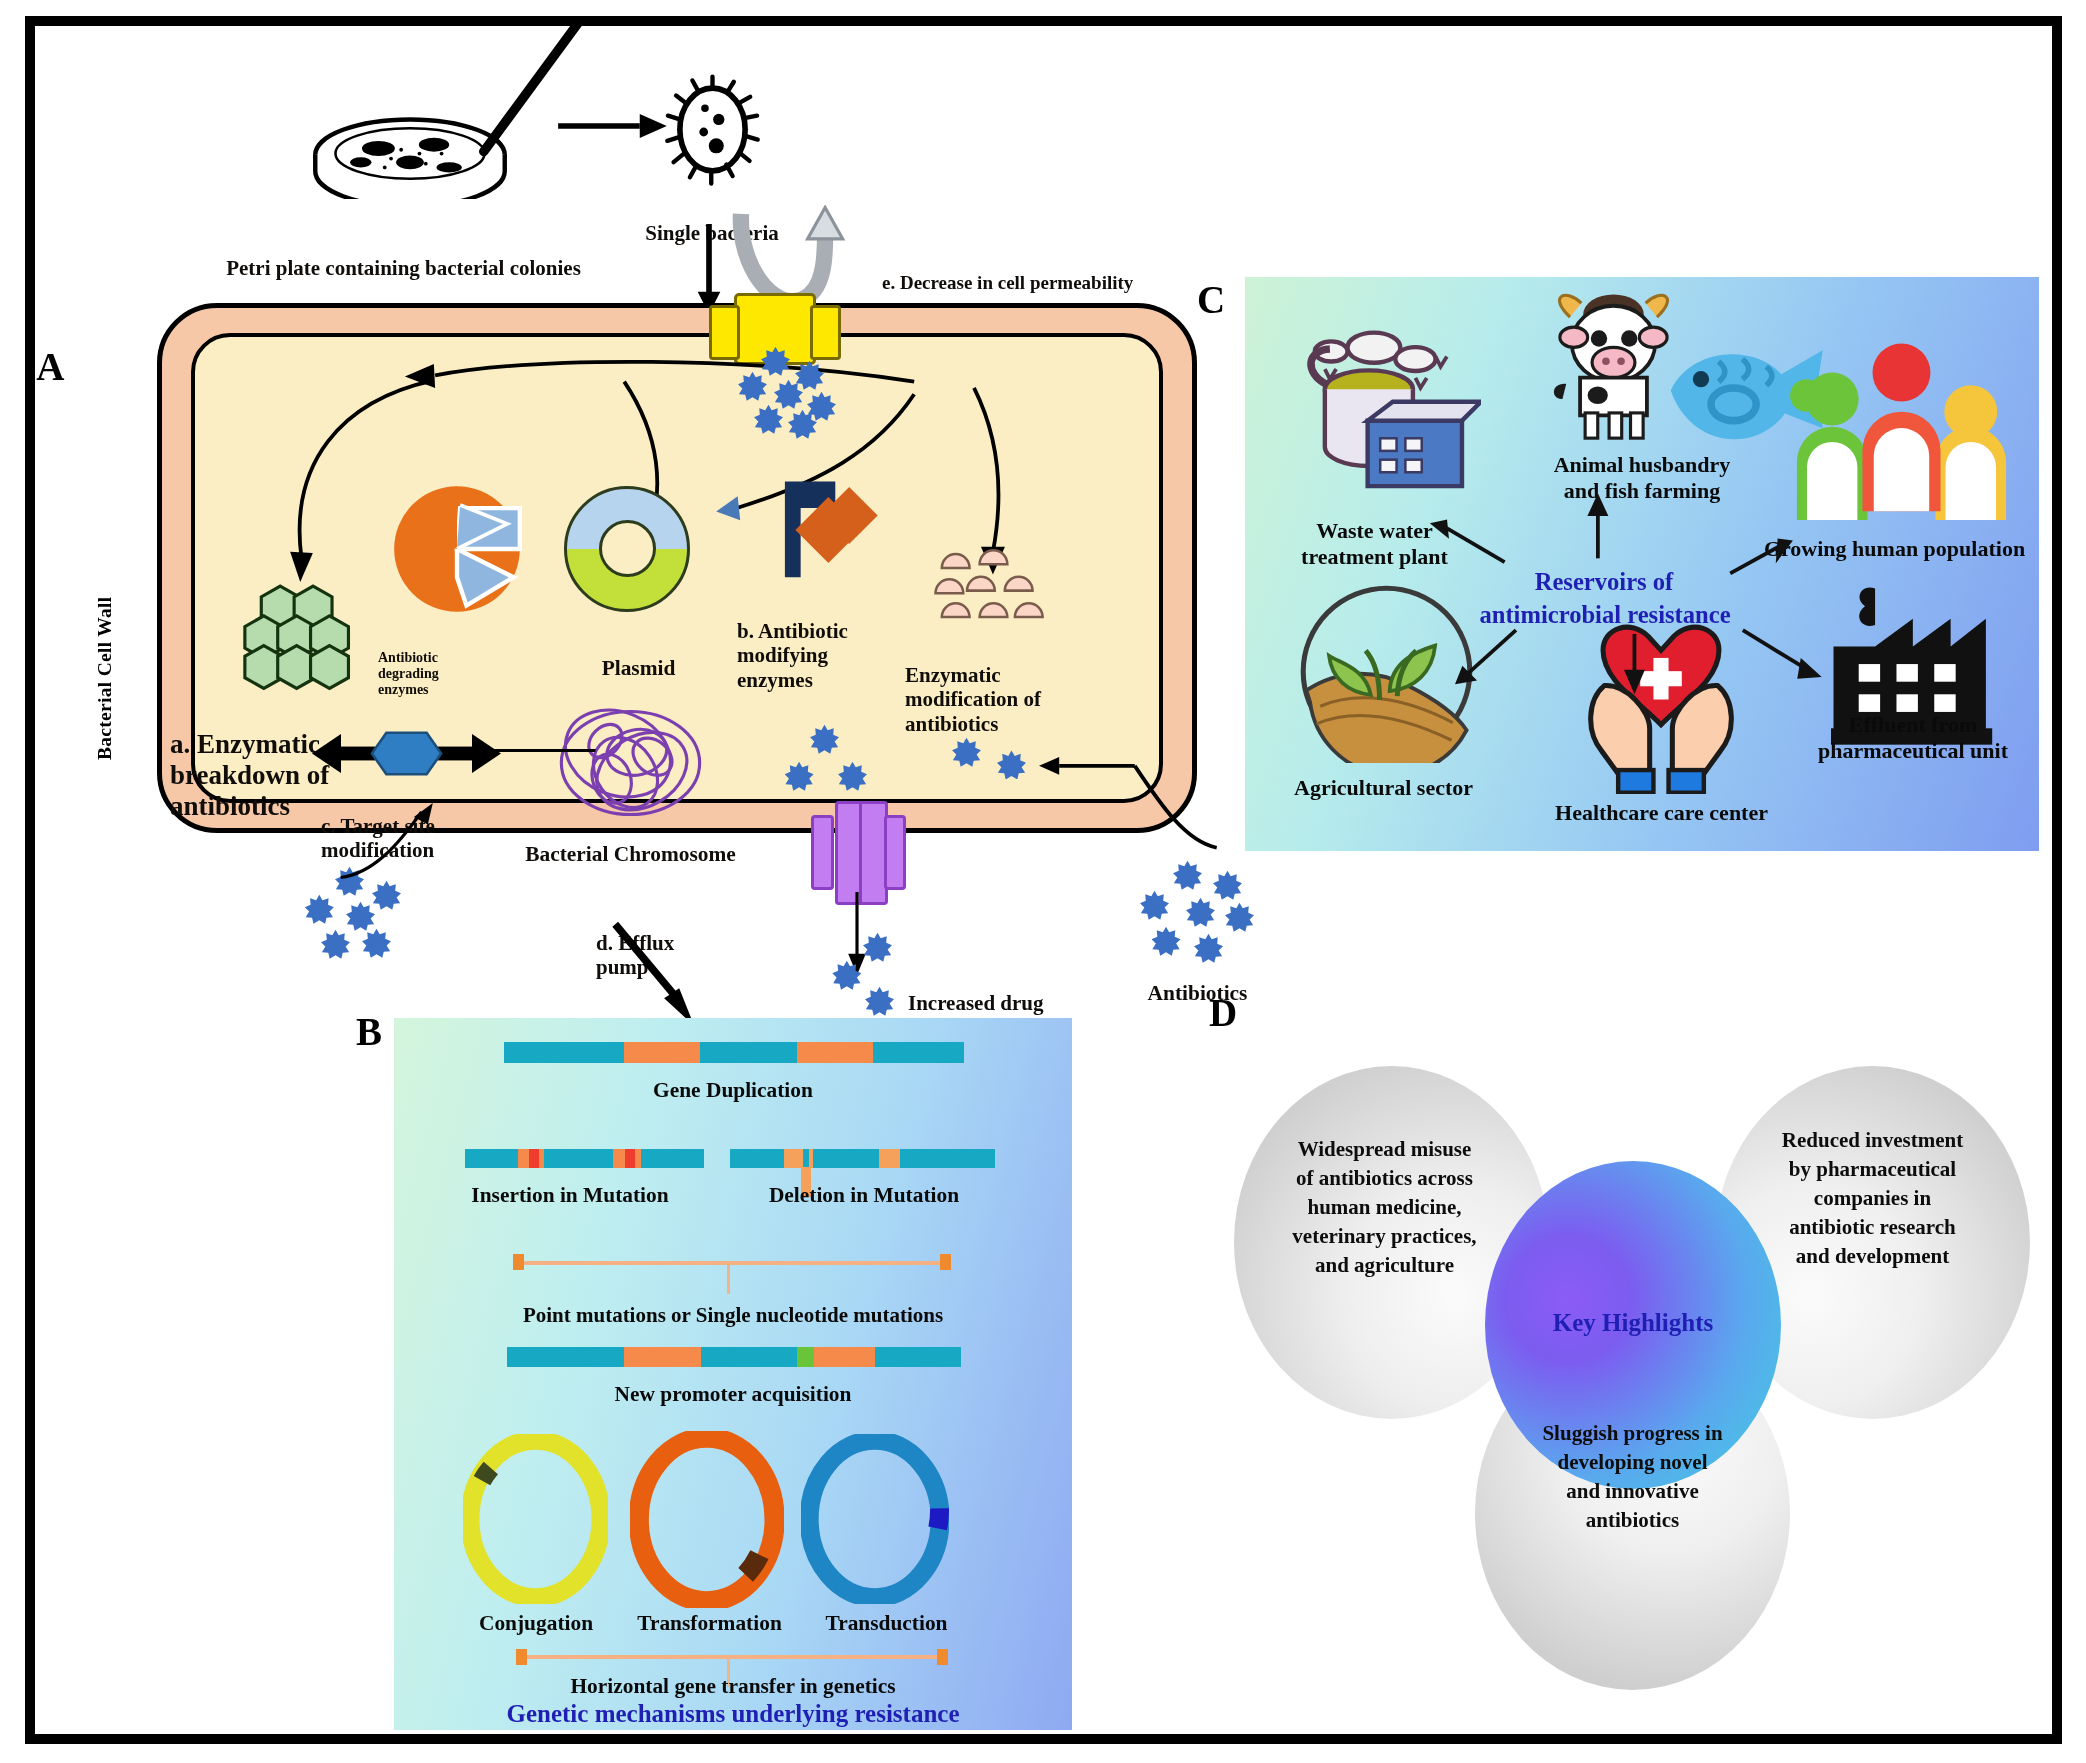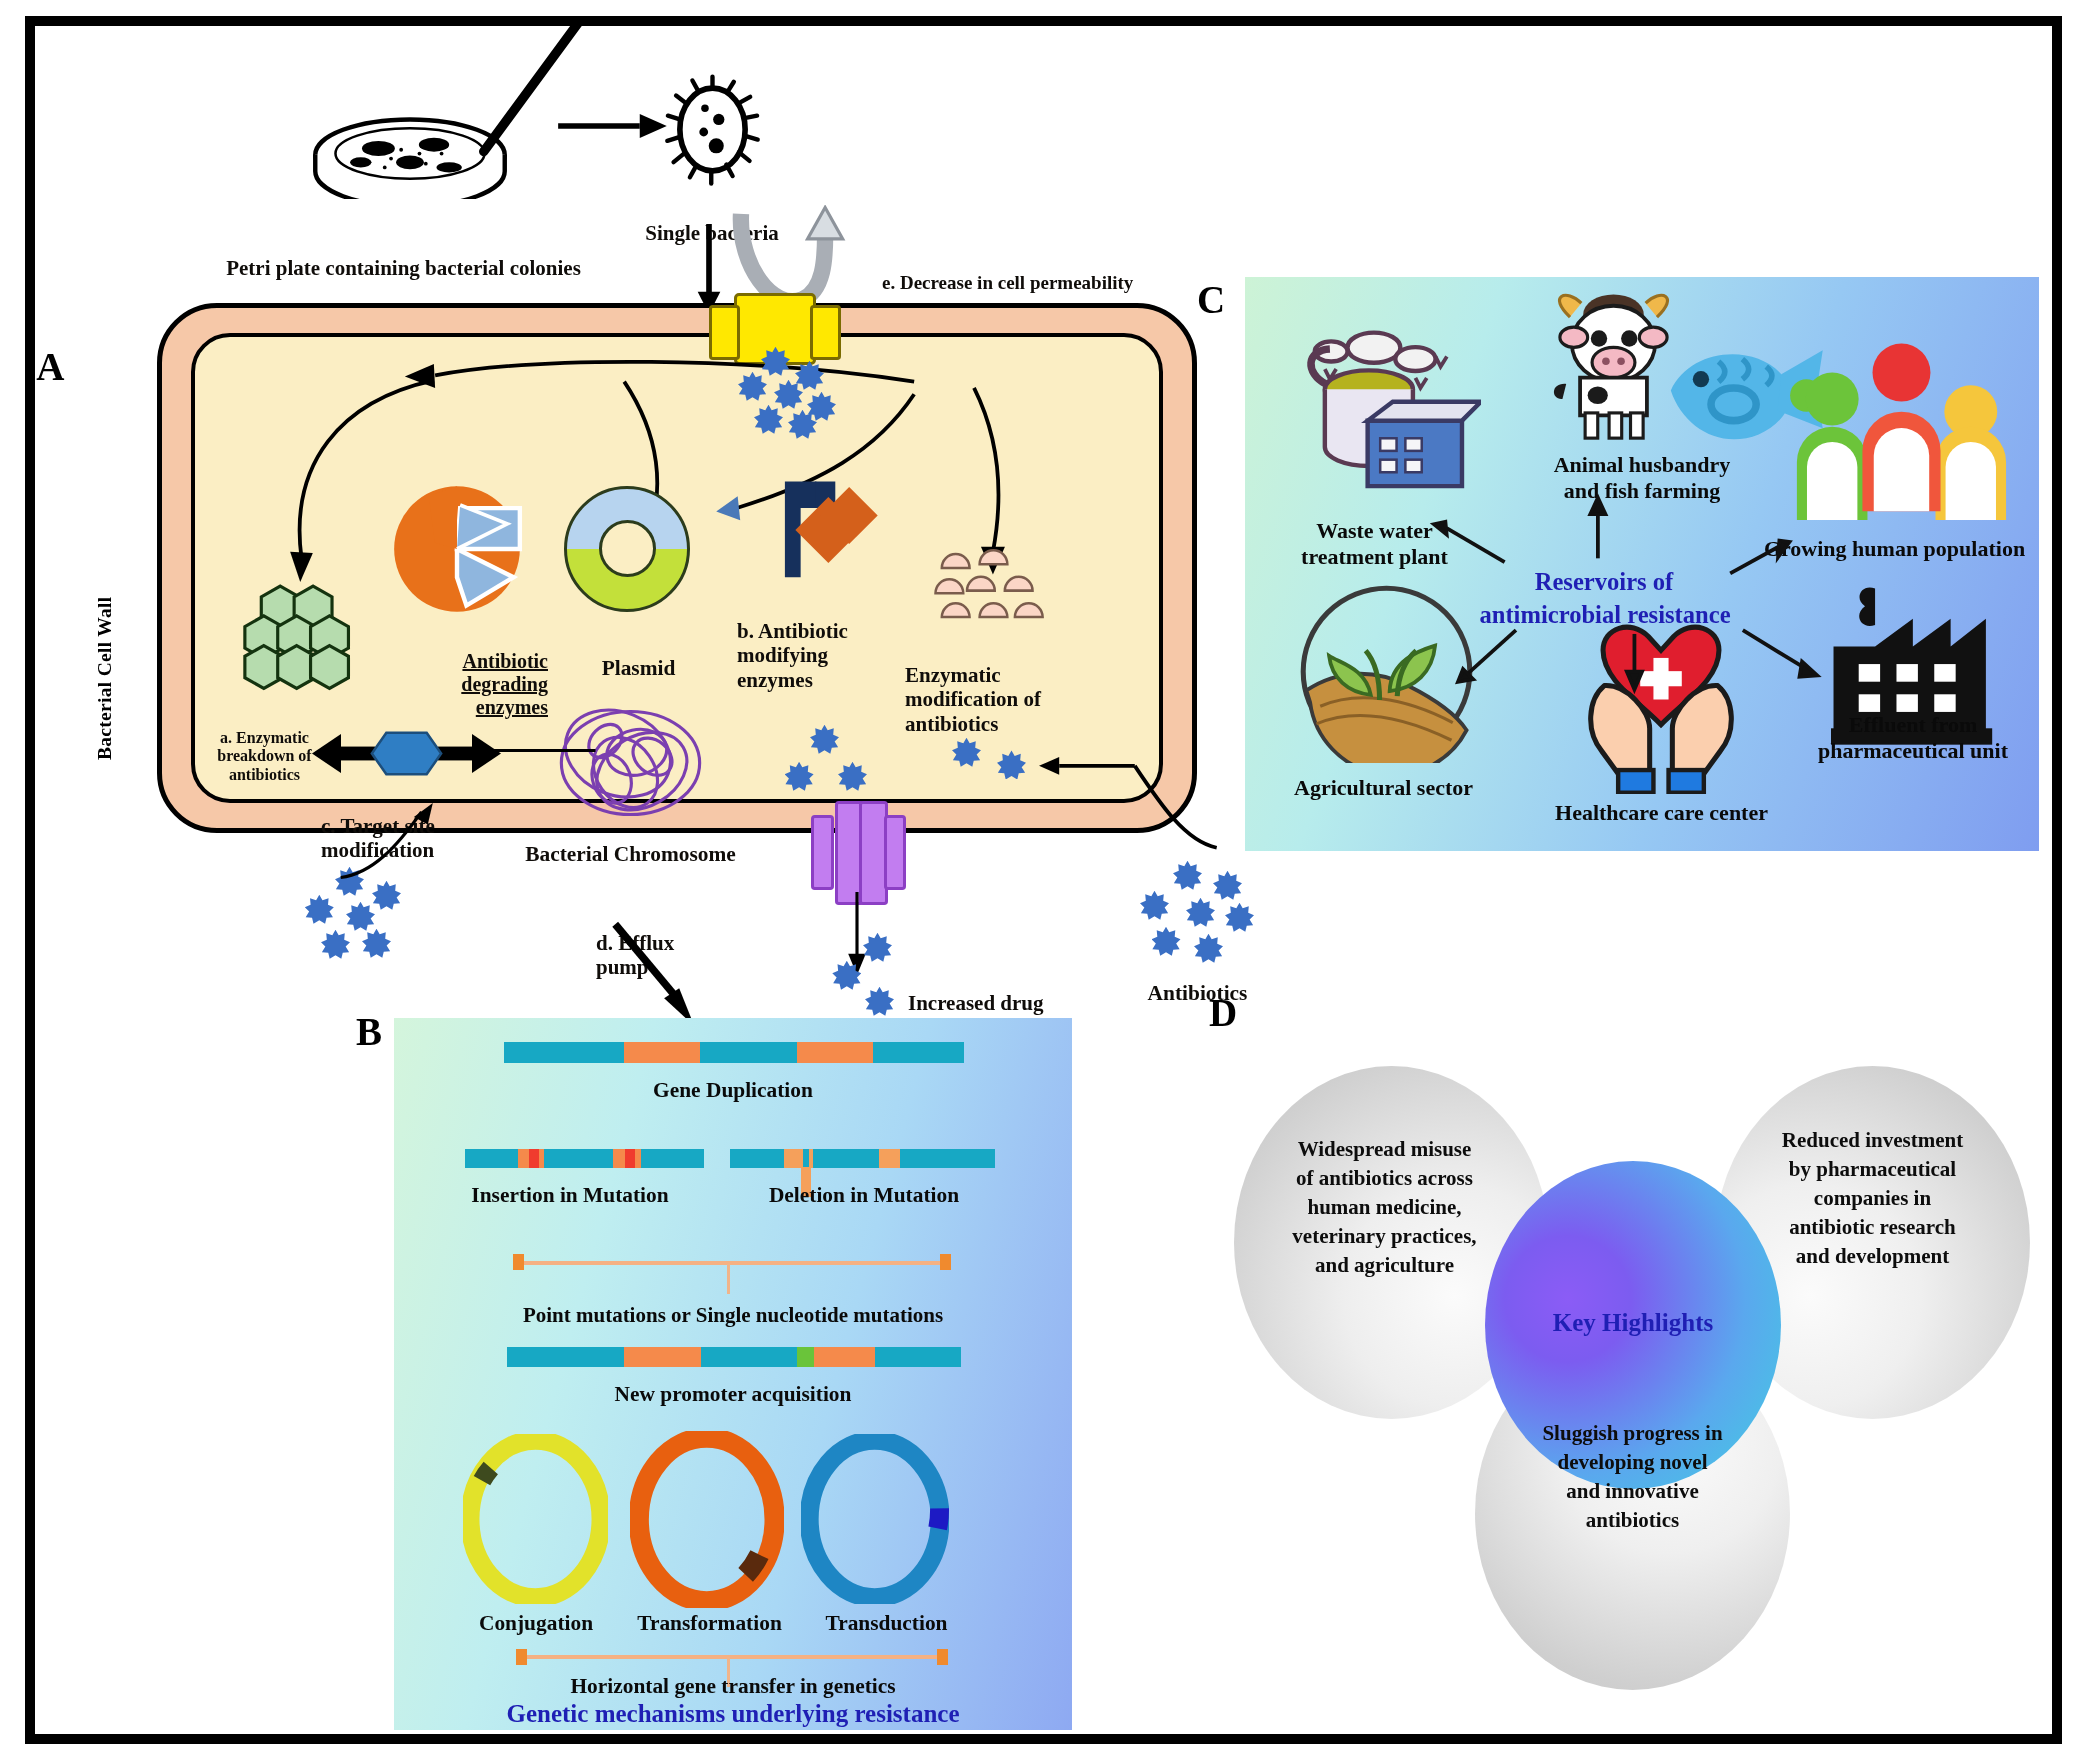--- a/index.html
+++ b/index.html
@@ -176,34 +176,34 @@
         <polygon points="122,5 152,22 152,56 122,73 92,56 92,22"></polygon>
         <polygon points="44,52 74,69 74,103 44,120 14,103 14,69"></polygon>
         <polygon points="96,52 126,69 126,103 96,120 66,103 66,69"></polygon>
         <polygon points="148,52 178,69 178,103 148,120 118,103 118,69"></polygon>
         <polygon points="44,99 74,116 74,150 44,167 14,150 14,116"></polygon>
         <polygon points="96,99 126,116 126,150 96,167 66,150 66,116"></polygon>
         <polygon points="148,99 178,116 178,150 148,167 118,150 118,116"></polygon>
       </g>
     </svg>
   </div>
-  <div class="abs txtA" style="left:145px;top:681px;width:189px;text-align:center;font-size:16px;white-space:pre-line;">a. Enzymatic
+  <div class="abs txtA" style="left:145px;top:681px;width:189px;text-align:left;font-size:27px;white-space:pre-line;">a. Enzymatic
 breakdown of
 antibiotics</div>
 
   <div class="abs" style="left:366px;top:467px;width:132px;height:132px;">
     <svg width="132" height="132" viewBox="0 0 210 210">
       <circle cx="105" cy="105" r="100" fill="#e8711a"></circle>
       <path d="M105 105 L205 105 L205 40 L110 40 Z" fill="#8fb6de" stroke="#fff" stroke-width="7"></path>
       <path d="M105 105 L195 150 L120 195 L105 150 Z" fill="#8fb6de" stroke="#fff" stroke-width="7"></path>
       <path d="M105 105 L105 5 L60 20 L70 95 Z" fill="#e8711a"></path>
       <path d="M105 105 L185 65 L110 35" fill="#8fb6de" stroke="#fff" stroke-width="6"></path>
     </svg>
   </div>
-  <div class="abs txtA" style="left:353px;top:602px;width:170px;text-align:right;font-size:20px;white-space:pre-line;text-decoration:underline;">Antibiotic
+  <div class="abs txtA" style="left:353px;top:602px;width:170px;text-align:left;font-size:14px;white-space:pre-line;">Antibiotic
 degrading
 enzymes</div>
 
   <div class="plasmidA" style="left:539px;top:470px;"></div>
   <div class="abs txtA" style="left:538px;top:608px;width:151px;text-align:center;font-size:21.4px;">Plasmid</div>
 
   <div class="abs" style="left:741px;top:454px;width:126px;height:120px;">
     <svg width="126" height="120" viewBox="0 0 200 190">
       <path d="M30 18 L80 18 L80 60 L55 60 L55 170 L30 170 Z" fill="#16305c"></path>
       <path d="M78 18 L110 18 L110 130 L86 130 L86 60 L78 60 Z" fill="#16305c"></path>

